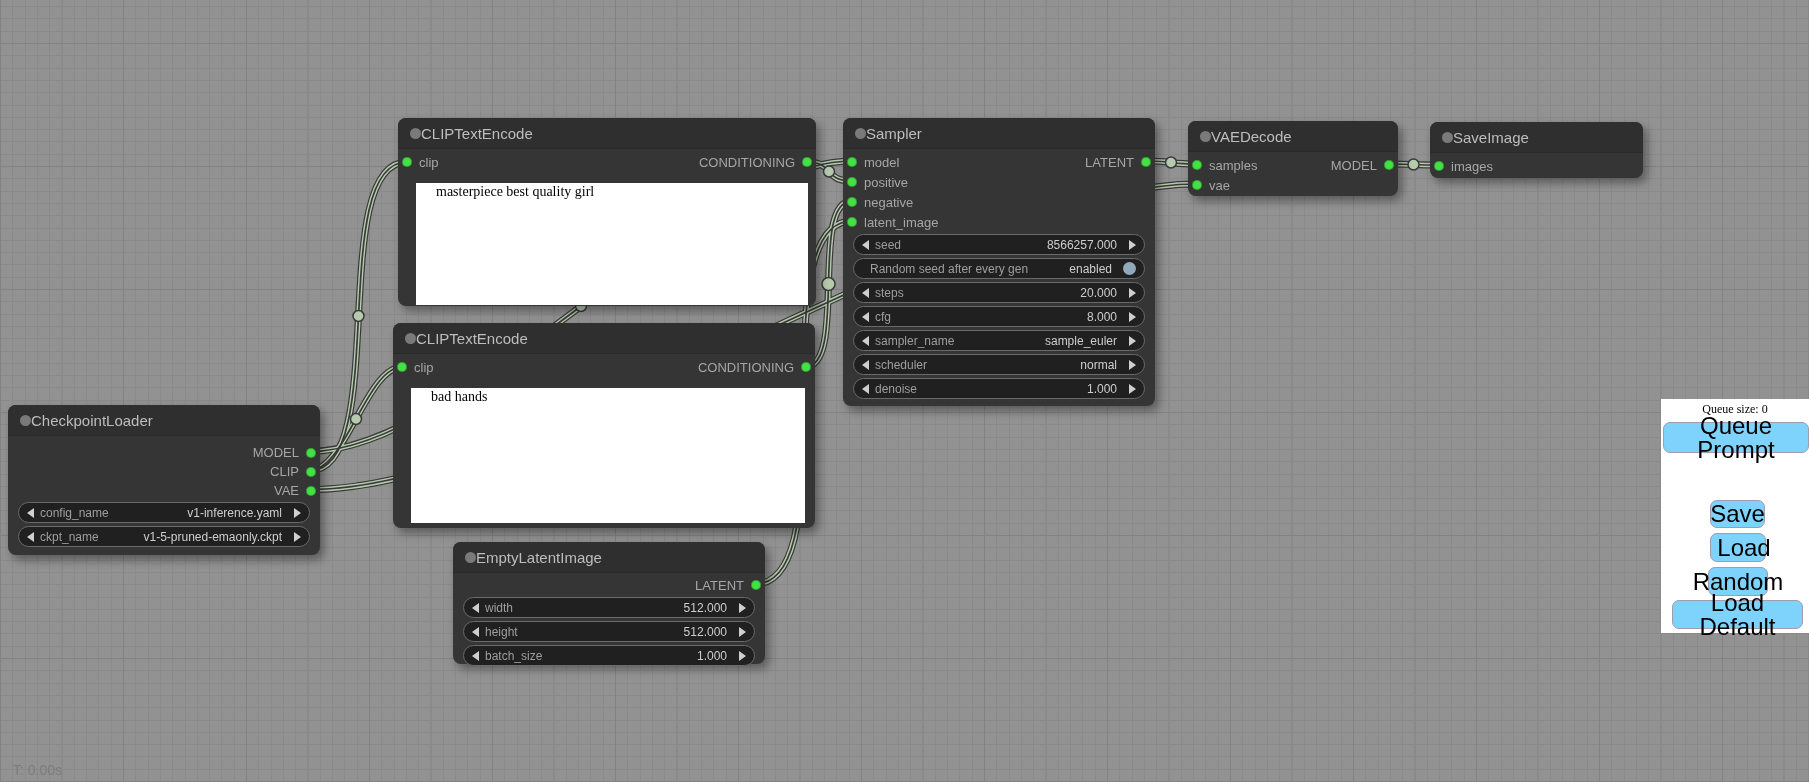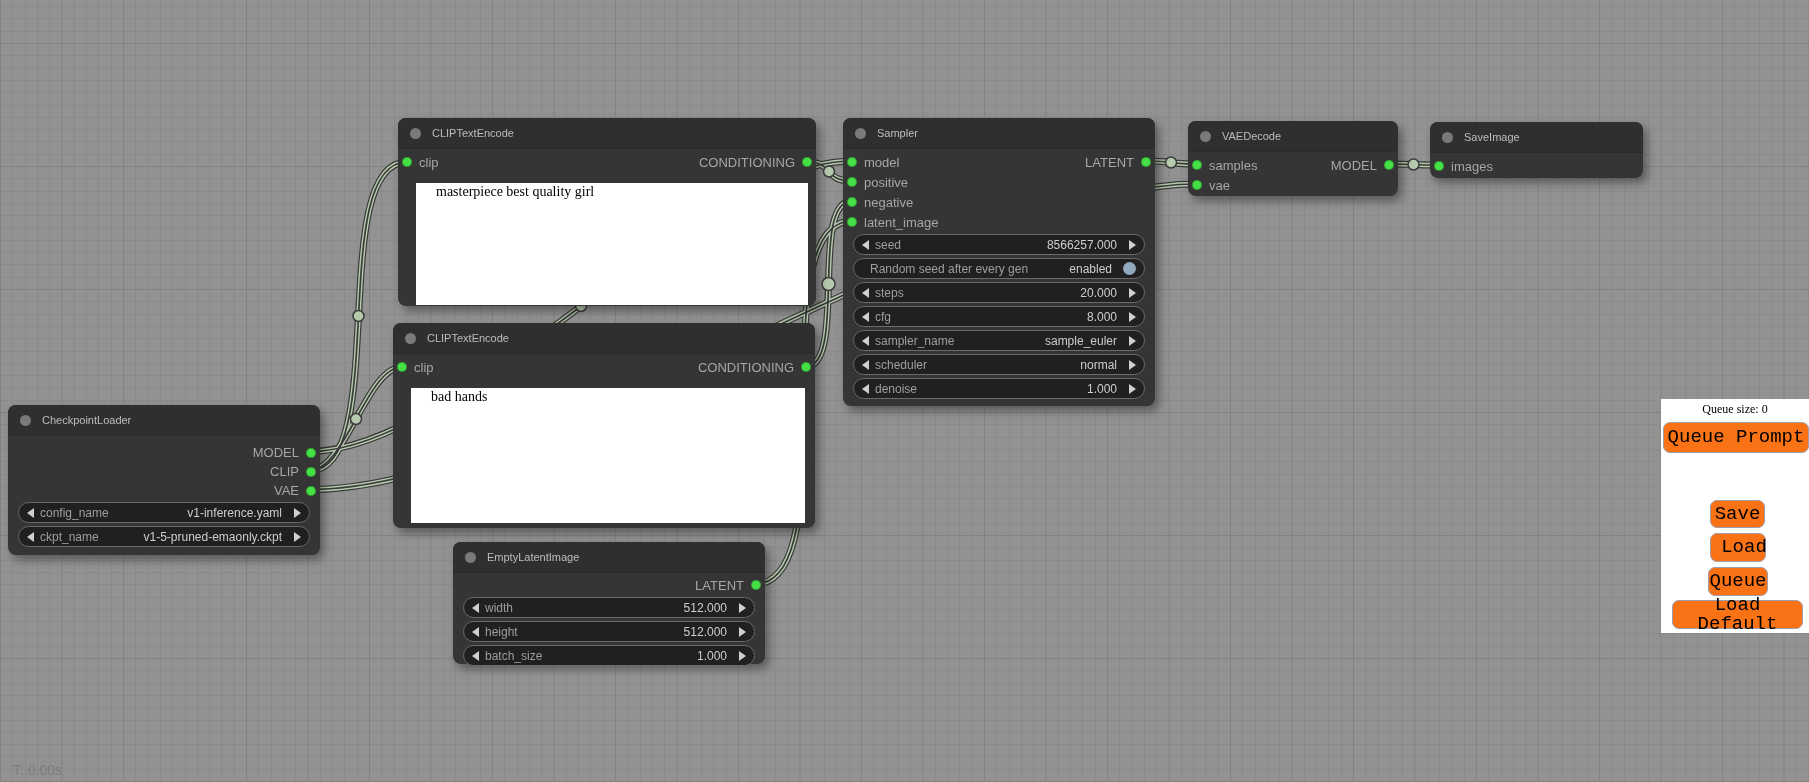--- a/index.html
+++ b/index.html
@@ -15,22 +15,22 @@
   }
   #links{position:absolute;left:0;top:0;z-index:1;}
   .wire-outer{stroke:#3a3a3a;stroke-width:7;fill:none;stroke-linecap:round;}
   .wire-core{stroke:#b6cbad;stroke-width:4.6;fill:none;stroke-linecap:round;}
   .wire-mid{stroke:#3a3a3a;stroke-width:1.7;fill:none;stroke-linecap:round;}
   .link-dot{fill:#b6cbad;stroke:#3a3a3a;stroke-width:1.5;}
 
   .node{position:absolute;z-index:2;background:#353535;border-radius:8px;
     box-shadow:4px 5px 10px rgba(0,0,0,.38);color:#a6a6a6;box-sizing:border-box;}
   .node-title{height:30px;background:#2f2f2f;border-bottom:1px solid #2a2a2a;
-    border-radius:8px 8px 0 0;display:flex;align-items:center;gap:11px;
-    padding:0 12px;color:#bdbdbd;font-size:11px;}
+    border-radius:8px 8px 0 0;display:flex;align-items:center;
+    padding:0 12px;color:#bdbdbd;font-size:15px;}
   .title-dot{width:11px;height:11px;border-radius:50%;background:#7a7a7a;flex:none;}
   .ports{position:relative;padding-top:3px;}
   .port-row{height:20px;display:flex;align-items:center;gap:7px;padding:0 4px;font-size:13px;color:#a6a6a6;}
   .port-row.out{flex-direction:row-reverse;}
   .out-abs{position:absolute;top:3px;right:0;left:0;}
   .port-dot{width:10px;height:10px;border-radius:50%;background:#45e045;
     box-shadow:inset 0 0 0 1px rgba(0,0,0,.28);flex:none;}
   .widgets{padding:0 10px;display:flex;flex-direction:column;gap:3px;}
   .widget{height:21px;background:#202020;border:1px solid #6a6a6a;border-radius:11px;
     display:flex;align-items:center;padding:0 8px;font-size:12px;color:#9e9e9e;
@@ -41,22 +41,22 @@
   .arrow-r{width:0;height:0;border-style:solid;border-width:5px 0 5px 7px;
     border-color:transparent transparent transparent #cfcfcf;flex:none;margin-left:6px;}
   .toggle-dot{width:13px;height:13px;border-radius:50%;background:#92a8bc;flex:none;margin-left:5px;}
   .prompt-area{position:absolute;background:#ffffff;color:#000;border:none;resize:none;
     font-family:"Liberation Serif",serif;font-size:14px;padding:1px 20px;box-sizing:border-box;outline:none;}
 
   .queue-panel{position:absolute;left:1661px;top:399px;width:148px;height:234px;
     background:#ffffff;z-index:3;}
   .queue-size{position:absolute;top:3px;left:0;right:0;text-align:center;
     font-family:"Liberation Serif",serif;font-size:12px;color:#000;}
-  .ui-btn{position:absolute;background:#f97316;border:1px solid #9d9dab;border-radius:7px;
-    color:#000;font-family:Liberation Mono, monospace;font-size:19px;padding:0;line-height:1;
+  .ui-btn{position:absolute;background:#7dd3fc;border:1px solid #9d9dab;border-radius:7px;
+    color:#000;font-family:Liberation Sans, sans-serif;font-size:24px;padding:0;line-height:1;
     display:flex;align-items:center;justify-content:center;box-sizing:border-box;}
   #btn-queue-prompt{left:2px;top:23px;width:146px;height:31px;}
   #btn-save{left:49px;top:101px;width:55px;height:28px;}
   #btn-load{left:49px;top:134px;width:56px;height:29px;padding-left:12px;}
   #btn-clear{left:47px;top:168px;width:60px;height:29px;}
   #btn-load-default{left:11px;top:201px;width:131px;height:29px;}
 
   .timer{position:absolute;left:13px;top:762px;font-size:14px;color:#7d7d7d;z-index:0;}
 
   
@@ -347,15 +347,15 @@
       <span class="arrow-r"></span>
     </div>
   </div>
 </div>
 
 <div class="queue-panel">
   <div class="queue-size">Queue size: 0</div>
   <button class="ui-btn" id="btn-queue-prompt">Queue Prompt</button>
   <button class="ui-btn" id="btn-save">Save</button>
   <button class="ui-btn" id="btn-load">Load</button>
-  <button class="ui-btn" id="btn-clear">Queue</button>
+  <button class="ui-btn" id="btn-clear">Random</button>
   <button class="ui-btn" id="btn-load-default">Load Default</button>
 </div>
 
 </body></html>

